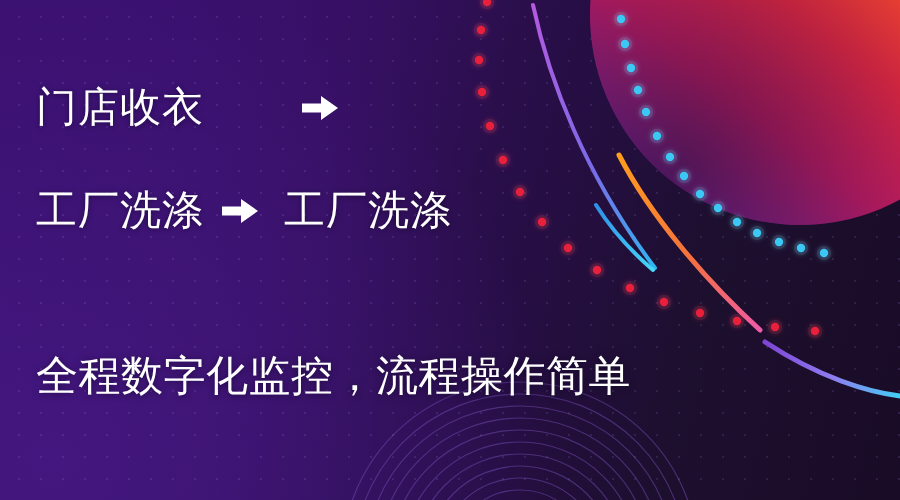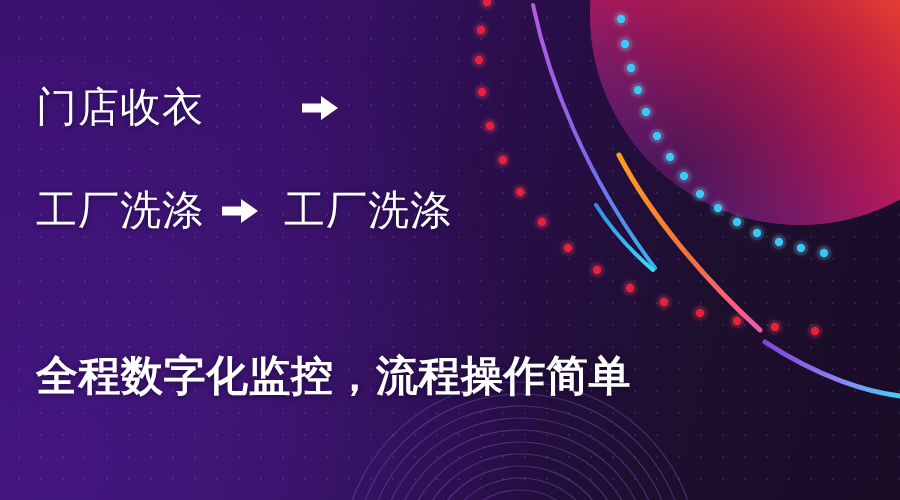--- a/index.html
+++ b/index.html
@@ -112,21 +112,21 @@
   #line-2 .gap-r { width: 18px; }
   #line-3 .gap-l { width: 0px; }
   #line-3 .gap-r { width: 14px; }
 
   #headline {
     position: absolute;
     top: 348px;
     left: 2px;
     color: #ffffff;
     font-size: 42px;
-    font-weight: 700;
+    font-weight: 400;
     letter-spacing: 0.5px;
     white-space: nowrap;
     text-shadow: 0 1px 6px rgba(12,4,30,0.6);
   }
 </style>
 </head>
 <body>
 
 <div id="banner">
 

